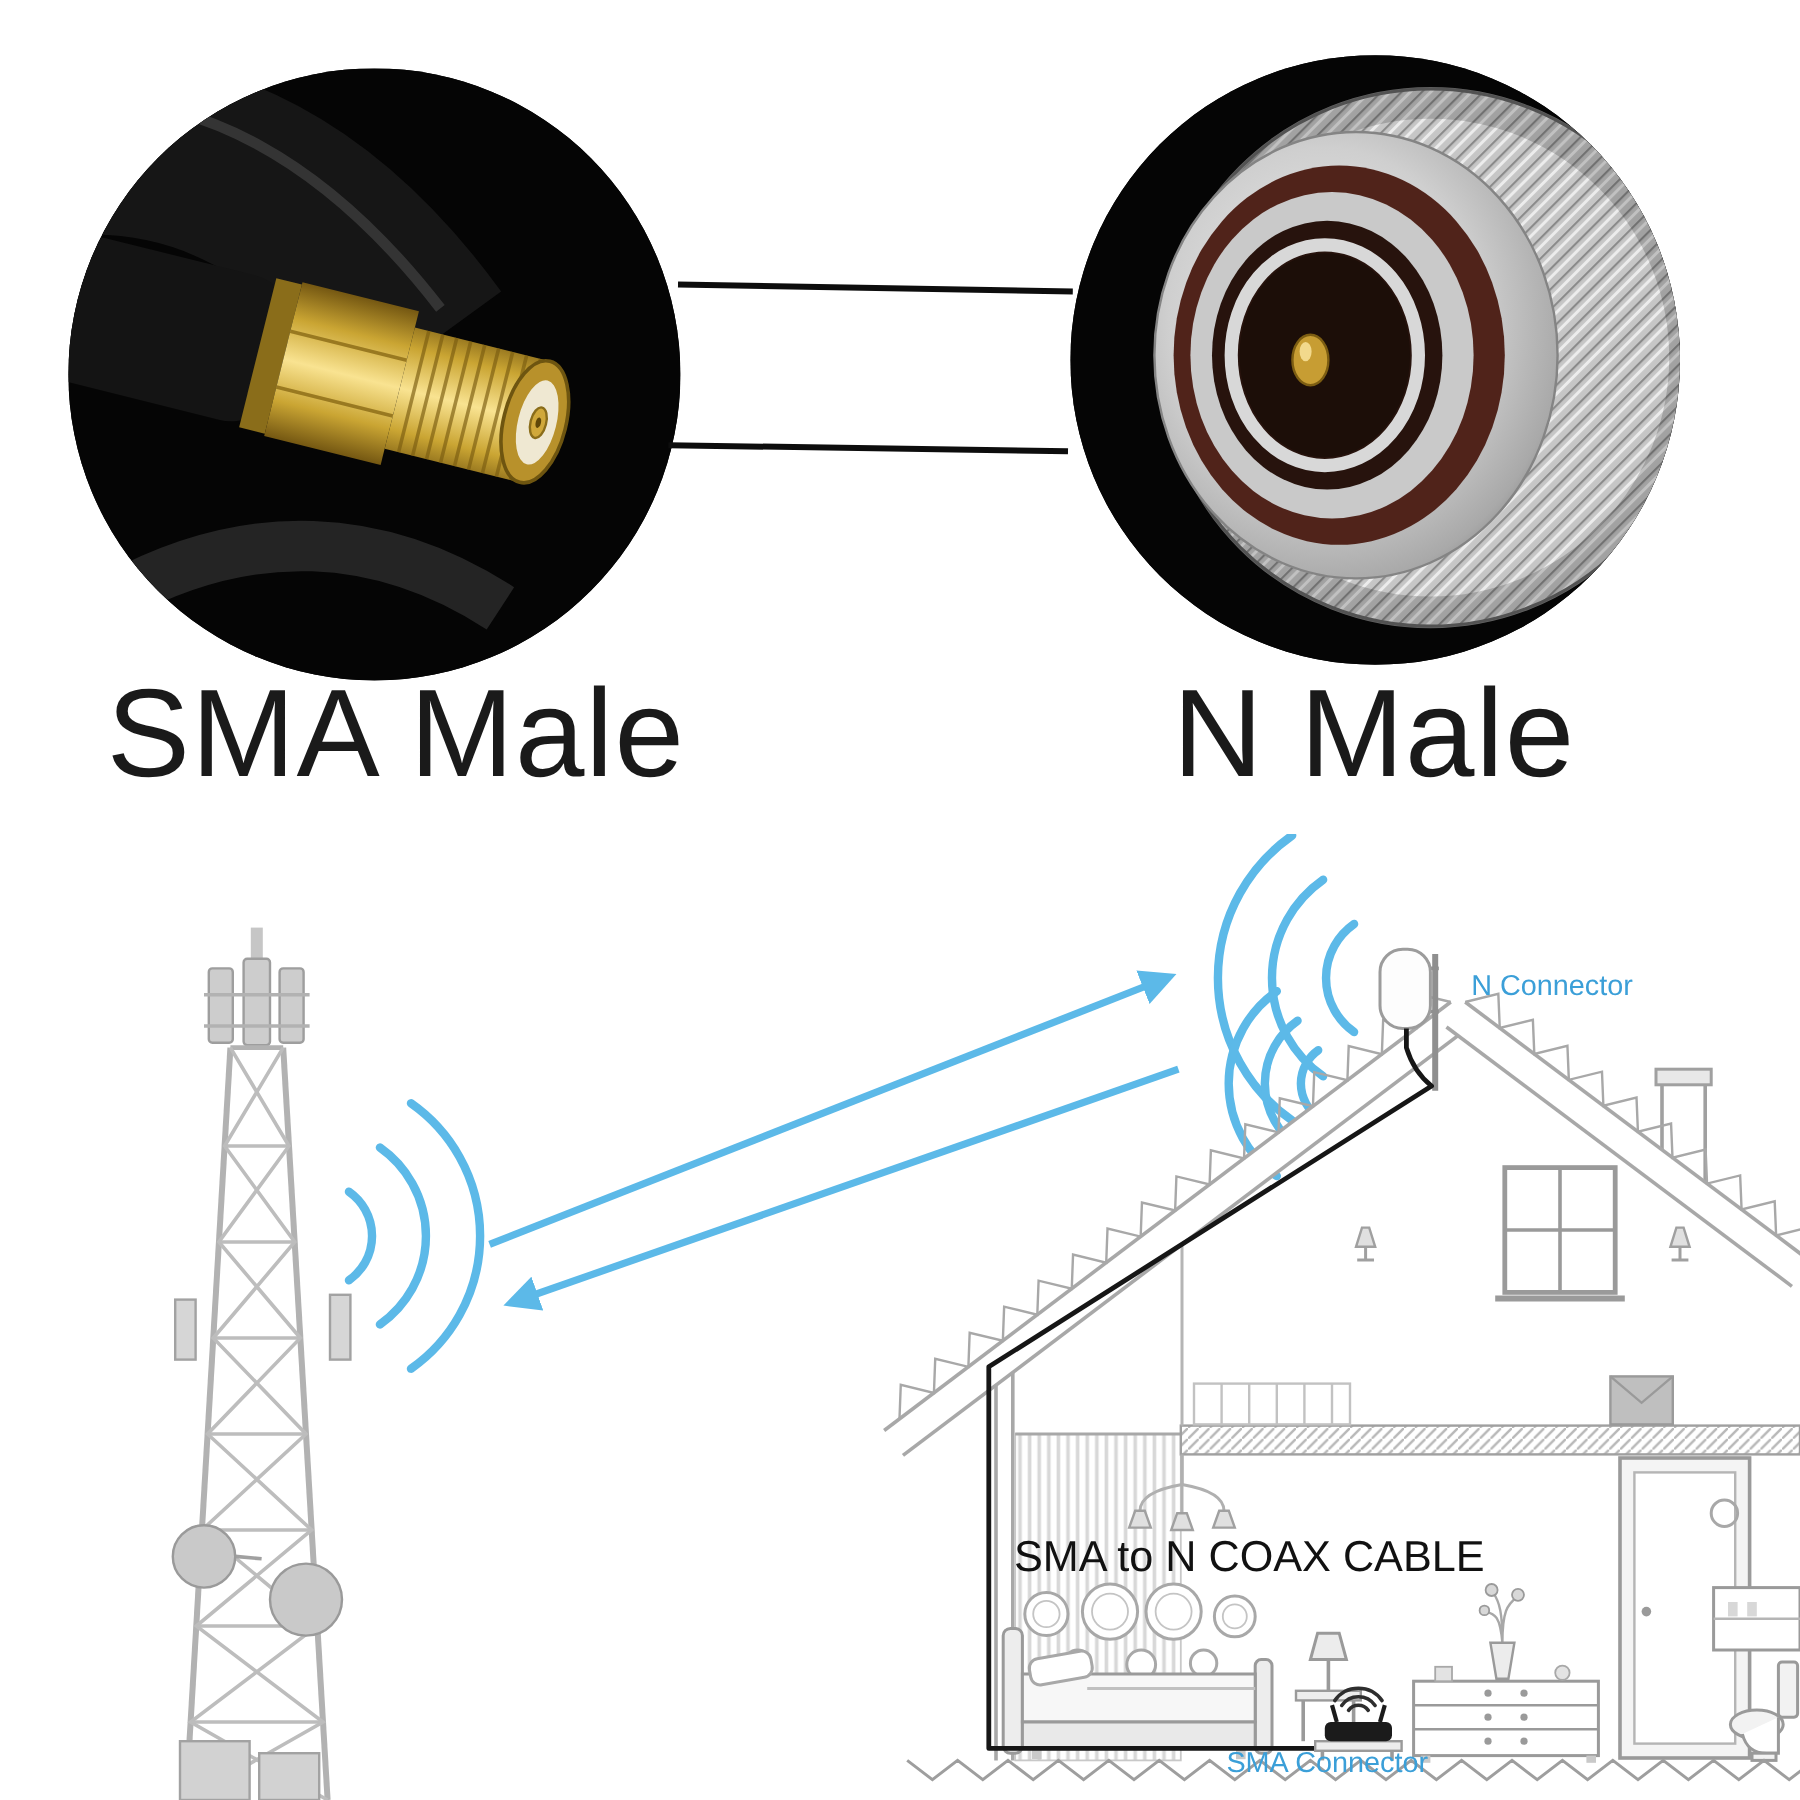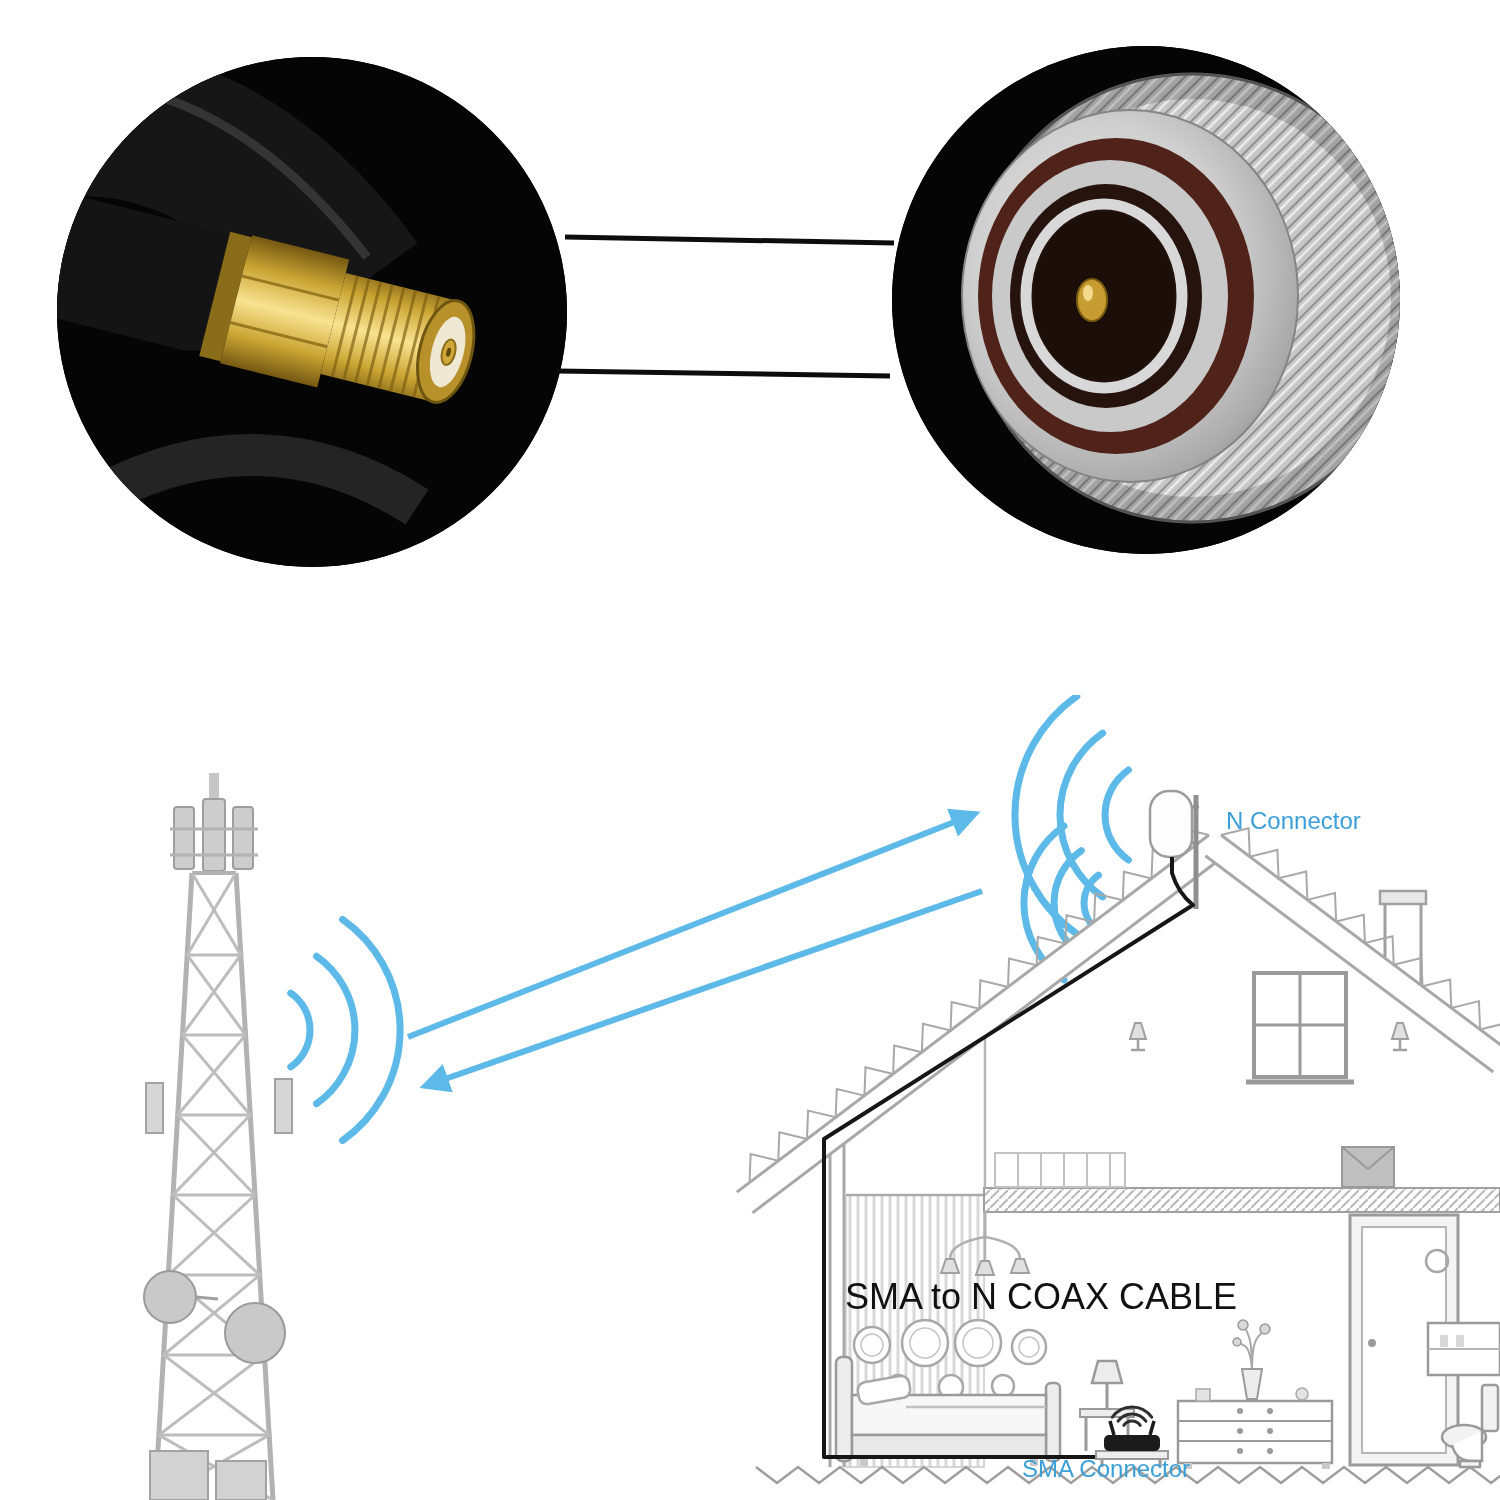--- a/index.html
+++ b/index.html
@@ -85,20 +85,22 @@
       <ellipse cx="200" cy="254" rx="15" ry="21" fill="#c79d33" stroke="#7c5d12" stroke-width="2"></ellipse>
       <ellipse cx="196" cy="247" rx="5" ry="8" fill="#f2d98c"></ellipse>
     </svg>
   </div>
 
   <svg class="overlay" width="1500" height="700" viewBox="0 0 1500 700">
     <line x1="565" y1="237" x2="894" y2="243" stroke="#0d0d0d" stroke-width="5"></line>
     <line x1="557" y1="371" x2="890" y2="376" stroke="#0d0d0d" stroke-width="5"></line>
   </svg>
 
+  <div class="big-label" style="left:40px;top:558px;width:580px;">SMA Male</div>
+  <div class="big-label" style="left:885px;top:558px;width:520px;">N Male</div>
 
   <svg class="overlay" style="top:695px;" width="1500" height="805" viewBox="0 0 1500 805">
     <defs>
       <pattern id="hatch" width="9" height="9" patternUnits="userSpaceOnUse">
         <rect width="9" height="9" fill="#ffffff"></rect>
         <path d="M0 9 L9 0" stroke="#b8b8b8" stroke-width="2"></path>
       </pattern>
       <pattern id="stripes" width="8" height="8" patternUnits="userSpaceOnUse">
         <rect width="8" height="8" fill="#ffffff"></rect>
         <line x1="2" y1="0" x2="2" y2="8" stroke="#d8d8d8" stroke-width="3"></line>

